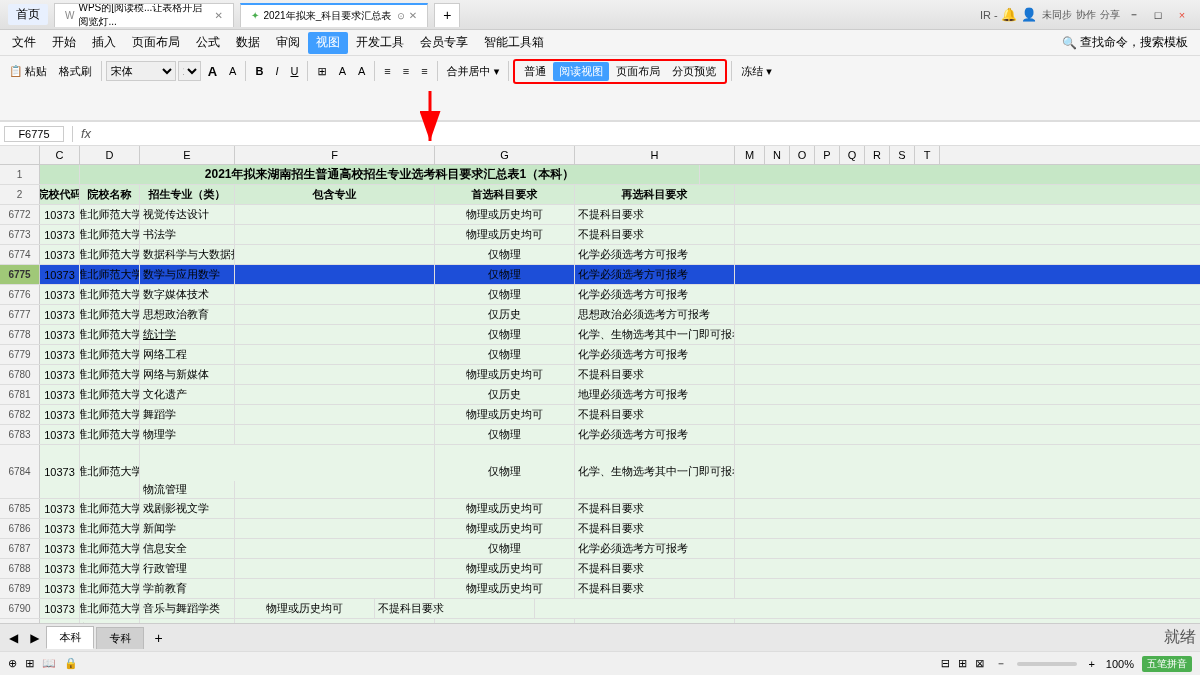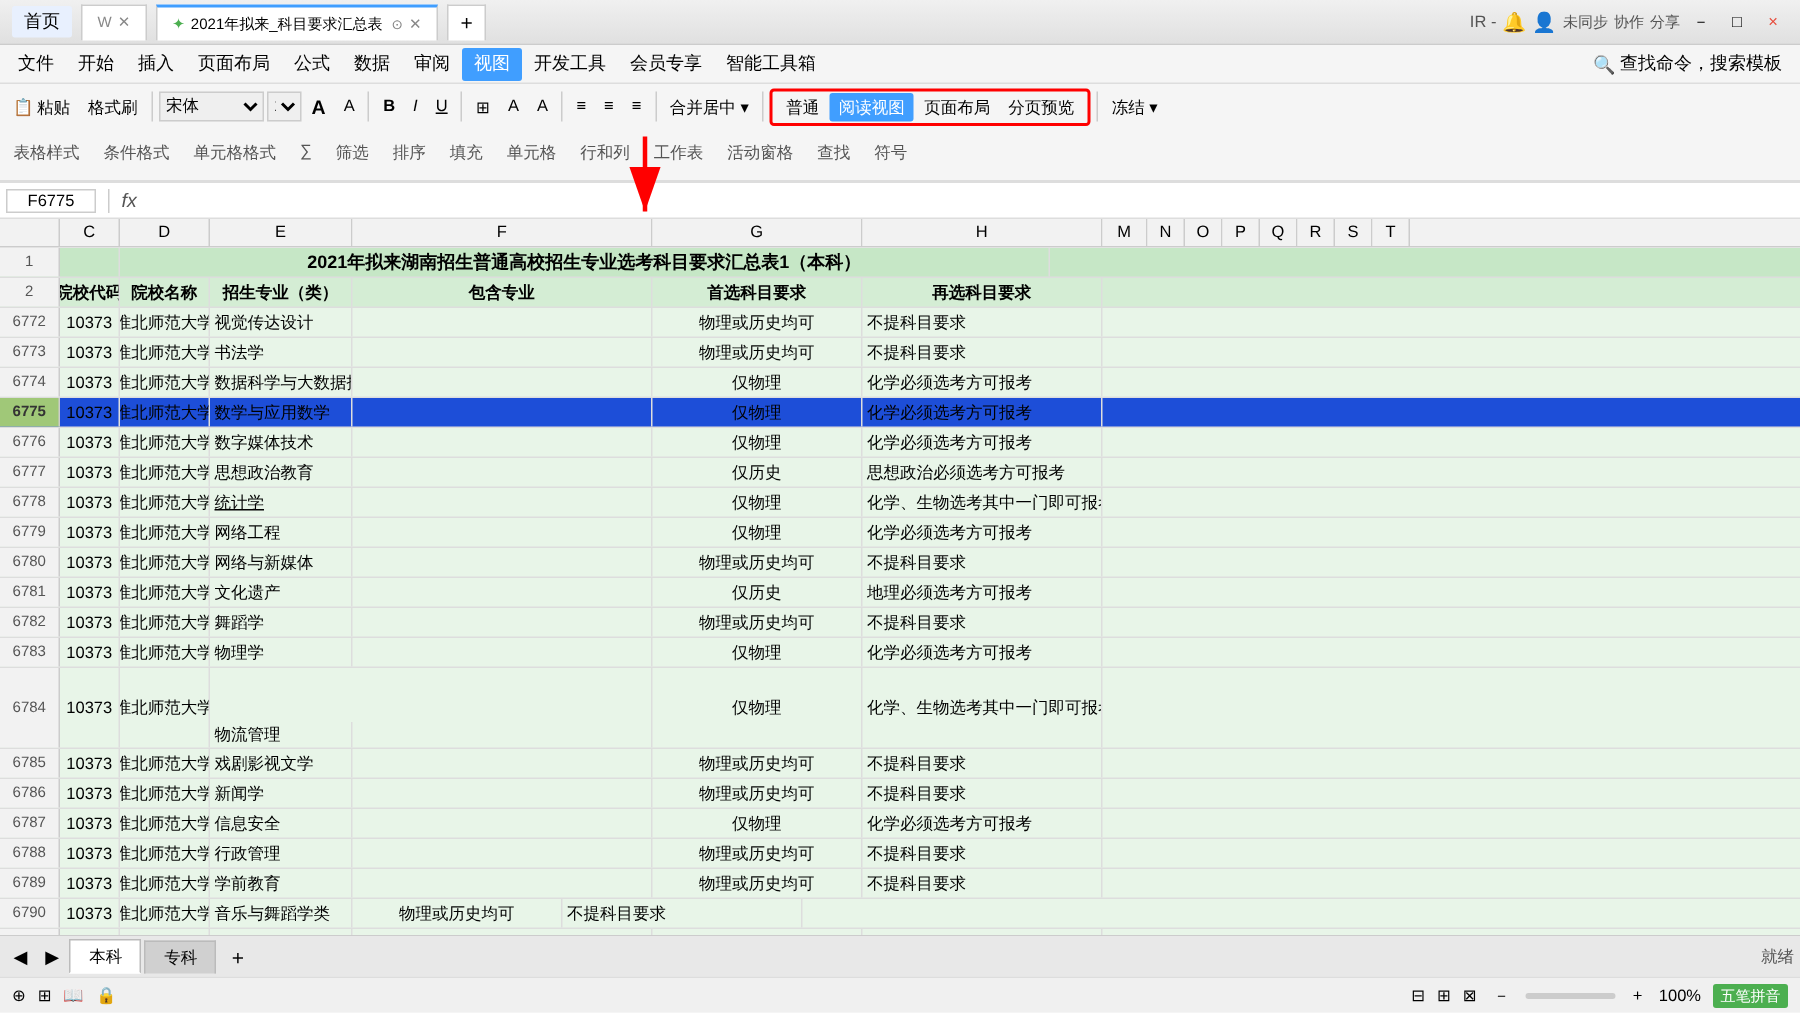--- a/index.html
+++ b/index.html
@@ -69,20 +69,21 @@
     .arrow-overlay { position: absolute; top: 30px; left: 0; width: 1200px; height: 96px; pointer-events: none; z-index: 100; }
   </style>
 </head>
 <body>
 
 <div class="title-bar">
   <div class="title-bar-left">
     <div class="tb-btn" style="background:#e8f0fe; padding:2px 8px; font-size:12px;">首页</div>
     <div class="tab-item" style="font-size:10px; max-width:180px; overflow:hidden;">
       <span style="color:#888">W</span>
+      <span>WPS的[阅读模...让表格开启阅览灯...</span>
       <span style="color:#888; cursor:pointer;">✕</span>
     </div>
     <div class="tab-item active" style="font-size:10px; max-width:200px; overflow:hidden;">
       <span style="color:#4caf50">✦</span>
       <span>2021年拟来_科目要求汇总表</span>
       <span style="color:gray; font-size:9px; margin-left:2px;">⊙</span>
       <span style="color:#888; cursor:pointer;">✕</span>
     </div>
     <div class="tab-item" style="font-size:14px; padding:2px 8px;">+</div>
   </div>
@@ -152,35 +153,20 @@
       <div style="display:flex; gap:2px; align-items:center; border:2px solid red; border-radius:3px; padding:1px 4px; position:relative;">
         <span class="tb-btn">普通</span>
         <span class="tb-btn" style="background:#409eff; color:white; border-radius:2px; padding:2px 6px;">阅读视图</span>
         <span class="tb-btn">页面布局</span>
         <span class="tb-btn">分页预览</span>
       </div>
       <div class="tb-separator"></div>
       <span class="tb-btn">冻结 ▾</span>
     </div>
 
-    <div class="toolbar-row2" style="font-size:10px; color:#555; gap:6px;">
-      <span class="tb-btn">表格样式</span>
-      <span class="tb-btn">条件格式</span>
-      <span class="tb-btn">单元格格式</span>
-      <span class="tb-btn">∑</span>
-      <span class="tb-btn">筛选</span>
-      <span class="tb-btn">排序</span>
-      <span class="tb-btn">填充</span>
-      <span class="tb-btn">单元格</span>
-      <span class="tb-btn">行和列</span>
-      <span class="tb-btn">工作表</span>
-      <span class="tb-btn">活动窗格</span>
-      <span class="tb-btn">查找</span>
-      <span class="tb-btn">符号</span>
-    </div>
   </div>
 
   <svg class="arrow-overlay" viewBox="0 0 1200 96">
     <defs>
       <marker id="arrowhead" markerWidth="10" markerHeight="7" refX="10" refY="3.5" orient="auto">
         <polygon points="0 0, 10 3.5, 0 7" fill="red"></polygon>
       </marker>
     </defs>
     <line x1="430" y1="5" x2="430" y2="55" stroke="red" stroke-width="3" marker-end="url(#arrowhead)"></line>
   </svg>
@@ -413,21 +399,21 @@
     </div>
 </div>
 
 <div class="sheet-tabs">
   <div class="tb-btn" style="font-size:12px;">◀</div>
   <div class="tb-btn" style="font-size:12px;">▶</div>
   <div class="sheet-tab active">本科</div>
   <div class="sheet-tab">专科</div>
   <div class="sheet-add">+</div>
   <div style="flex:1;"></div>
-  <div style="display:flex; align-items:center; gap:8px; font-size:11px; color:#555;">
+  <div style="display:flex; align-items:center; gap:8px; font-size:16px; color:#555;">
     <span>就绪</span>
   </div>
 </div>
 
 <div class="status-bar">
   <div class="status-left">
     <span>⊕</span>
     <span>⊞</span>
     <span>📖</span>
     <span style="color:#666;">🔒</span>

